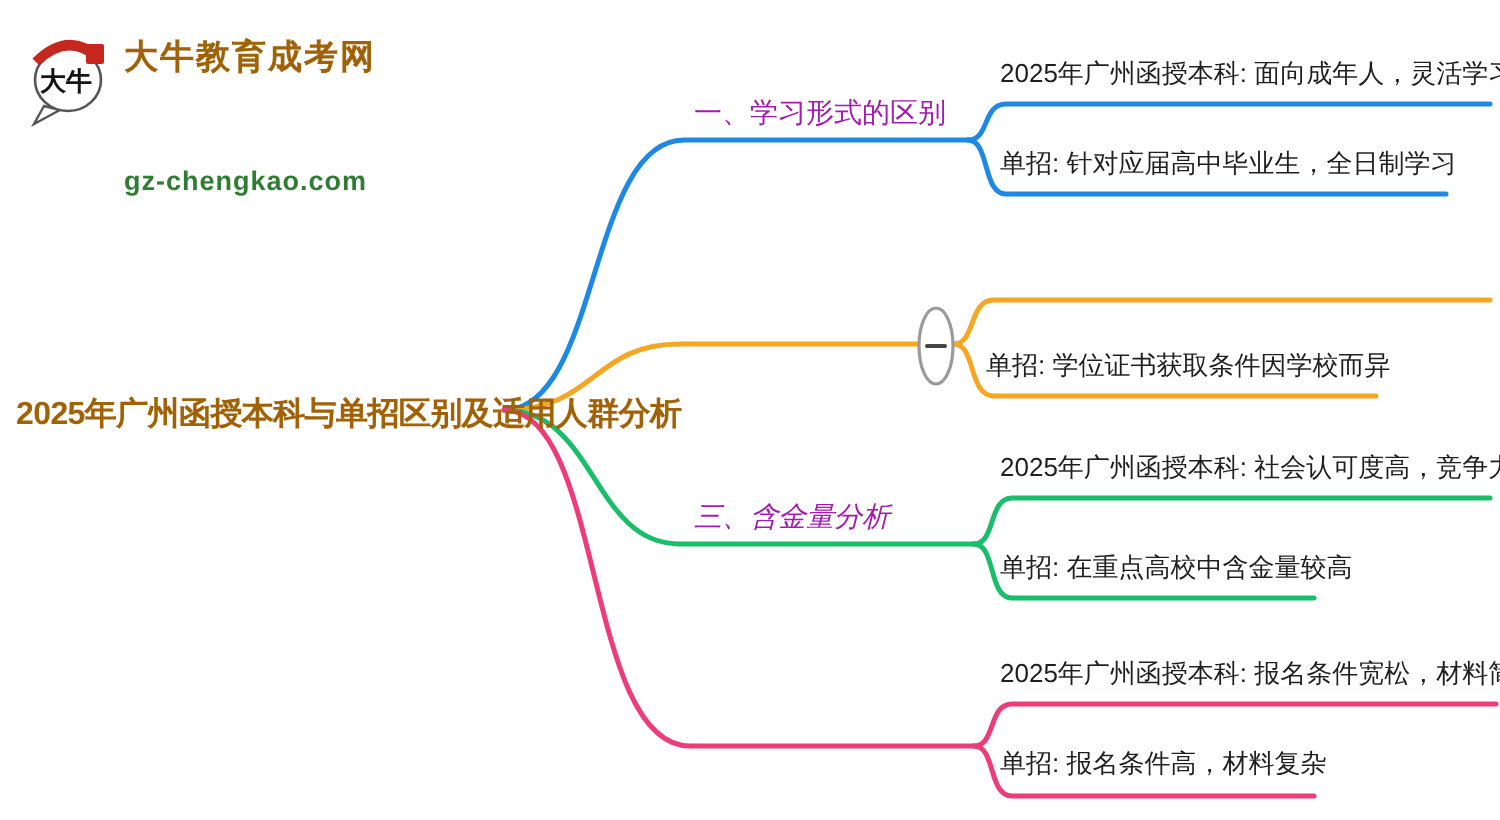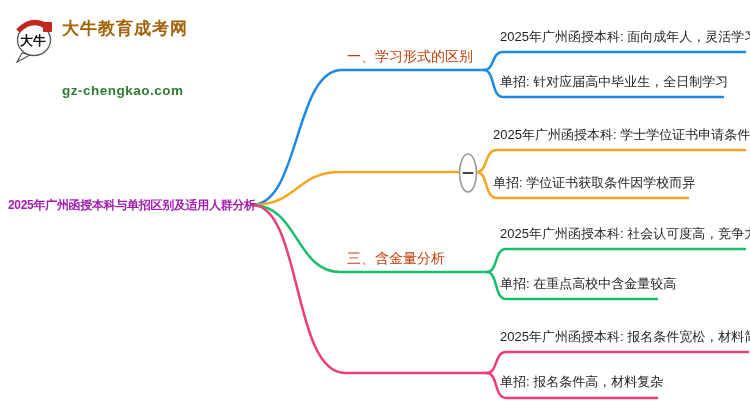--- a/index.html
+++ b/index.html
@@ -6,25 +6,25 @@
   #canvas{
     position:relative;width:750px;height:410px;background:#ffffff;
     font-family:"Liberation Sans","DejaVu Sans",sans-serif;overflow:hidden;
   }
   #wires{position:absolute;left:0;top:0;width:750px;height:410px;}
   .abs{position:absolute;white-space:nowrap;}
   
   .brand-name{left:62px;top:17px;font-size:17px;font-weight:800;color:#a16207;letter-spacing:1px;}
   .brand-domain{left:62px;top:40px;font-size:13.5px;font-weight:700;color:#2E7D32;letter-spacing:.5px;margin-top:43px;}
   
-  .topic{left:8px;top:197px;font-size:12px;font-weight:600;color:#a21caf;letter-spacing:-0.3px;}
+  .topic{left:8px;top:197px;font-size:16px;font-weight:600;color:#a16207;letter-spacing:-0.3px;}
   
-  .branch-label{font-size:14px;color:#c2410c;height:20px;line-height:20px;}
+  .branch-label{font-size:14px;color:#a21caf;height:20px;line-height:20px;}
   .b1{left:347px;top:46px;} .b2{left:347px;top:148px;}
-  .b3{left:347px;top:248px;} .b4{left:347px;top:349px;}
+  .b3{left:347px;top:248px;font-style:italic;} .b4{left:347px;top:349px;}
   
   .leaf{font-size:13px;color:#1f1f1f;height:18px;line-height:18px;}
   .l1a{left:500px;top:28px;}  .l1b{left:500px;top:73px;}
   .l2a{left:493px;top:126px;} .l2b{left:493px;top:174px;}
   .l3a{left:500px;top:225px;} .l3b{left:500px;top:275px;}
   .l4a{left:500px;top:328px;} .l4b{left:500px;top:373px;}
 </style>
 </head>
 <body>
 
@@ -64,20 +64,19 @@
   <div class="abs brand-name">大牛教育成考网</div>
   <div class="abs brand-domain">gz-chengkao.com</div>
 
   <div class="abs topic">2025年广州函授本科与单招区别及适用人群分析</div>
 
   <div class="abs branch-label b1">一、学习形式的区别</div>
   <div class="abs branch-label b3">三、含金量分析</div>
 
   <div class="abs leaf l1a">2025年广州函授本科: 面向成年人，灵活学习</div>
   <div class="abs leaf l1b">单招: 针对应届高中毕业生，全日制学习</div>
-  <div class="abs leaf l2a">2025年广州函授本科: 学士学位证书申请条件</div>
   <div class="abs leaf l2b">单招: 学位证书获取条件因学校而异</div>
   <div class="abs leaf l3a">2025年广州函授本科: 社会认可度高，竞争力强</div>
   <div class="abs leaf l3b">单招: 在重点高校中含金量较高</div>
   <div class="abs leaf l4a">2025年广州函授本科: 报名条件宽松，材料简单</div>
   <div class="abs leaf l4b">单招: 报名条件高，材料复杂</div>
 
 </div>
 
 </body></html>

